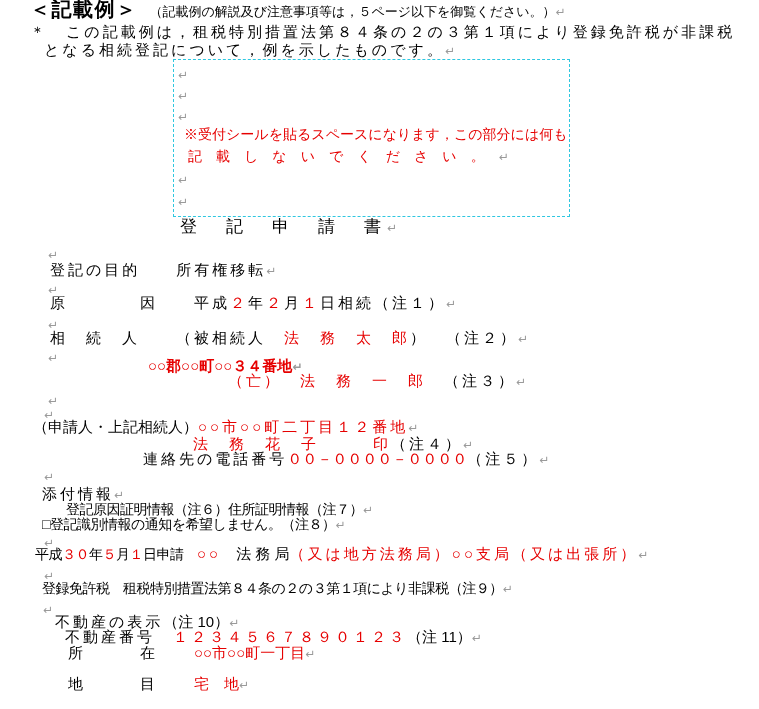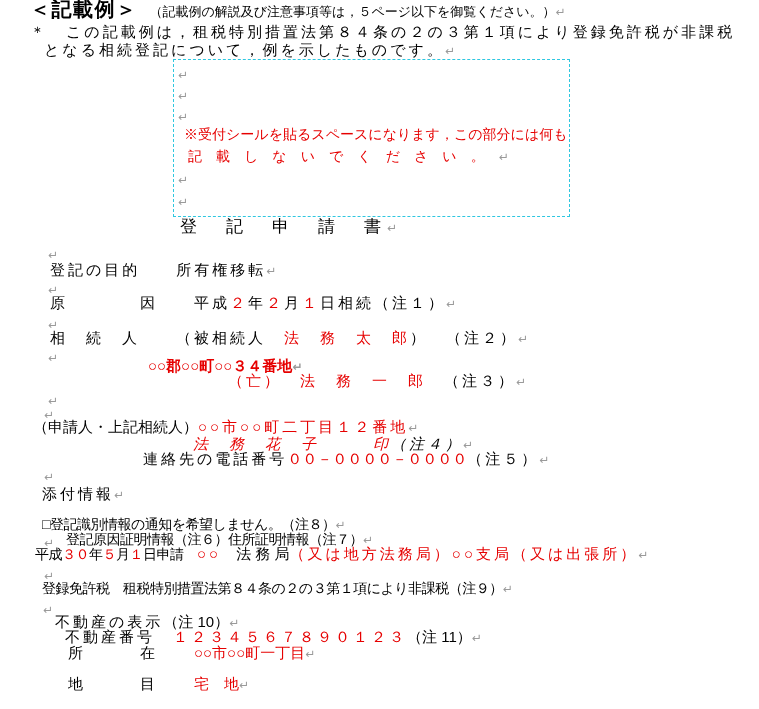--- a/index.html
+++ b/index.html
@@ -54,25 +54,25 @@
   <div class="ln" style="left:48px;top:281px;"><span class="sg c-g">↵</span></div>
   <div class="ln" style="left:50px;top:295px;"><span class="sg c-k">原　　　　因　　平成</span><span class="sg c-r">２</span><span class="sg c-k">年</span><span class="sg c-r">２</span><span class="sg c-k">月</span><span class="sg c-r">１</span><span class="sg c-k">日相続（注１）</span><span class="sg c-g">↵</span></div>
   <div class="ln" style="left:48px;top:316px;"><span class="sg c-g">↵</span></div>
   <div class="ln" style="left:50px;top:330px;"><span class="sg c-k">相　続　人　　（被相続人　</span><span class="sg c-r">法　務　太　郎</span><span class="sg c-k">）　（注２）</span><span class="sg c-g">↵</span></div>
   <div class="ln" style="left:48px;top:349px;"><span class="sg c-g">↵</span></div>
   <div class="ln" style="left:148px;top:358px;font-weight:bold;"><span class="sg c-r t">○○郡○○町○○３４番地</span><span class="sg c-g">↵</span></div>
   <div class="ln" style="left:200px;top:373px;margin-left:28px;"><span class="sg c-r">（亡）　法　務　一　郎</span><span class="sg c-k">　（注３）</span><span class="sg c-g">↵</span></div>
   <div class="ln" style="left:48px;top:392px;"><span class="sg c-g">↵</span></div>
   <div class="ln" style="left:44px;top:406px;"><span class="sg c-g">↵</span></div>
   <div class="ln" style="left:33px;top:419px;"><span class="sg c-k t">（申請人・上記相続人）</span><span class="sg c-r">○○市○○町二丁目１２番地</span><span class="sg c-g">↵</span></div>
-  <div class="ln" style="left:193px;top:436px;font-style:italic;"><span class="sg c-r">法　務　花　子　　　印</span><span class="sg c-k">（注４）</span><span class="sg c-g">↵</span></div>
+  <div class="ln" style="left:193px;top:436px;"><span class="sg c-r">法　務　花　子　　　印</span><span class="sg c-k">（注４）</span><span class="sg c-g">↵</span></div>
   <div class="ln" style="left:143px;top:451px;"><span class="sg c-k">連絡先の電話番号</span><span class="sg c-r t">００－００００－００００</span><span class="sg c-k">（注５）</span><span class="sg c-g">↵</span></div>
   <div class="ln" style="left:44px;top:468px;"><span class="sg c-g">↵</span></div>
   <div class="ln" style="left:42px;top:486px;"><span class="sg c-k">添付情報</span><span class="sg c-g">↵</span></div>
-  <div class="ln" style="left:66px;top:501px;margin-top:30px;"><span class="sg c-k t2">登記原因証明情報（注６）住所証明情報（注７）</span><span class="sg c-g">↵</span></div>
+  <div class="ln" style="left:66px;top:501px;"><span class="sg c-k t2">登記原因証明情報（注６）住所証明情報（注７）</span><span class="sg c-g">↵</span></div>
   <div class="ln" style="left:42px;top:516px;"><span class="sg c-k t2">□登記識別情報の通知を希望しません。（注８）</span><span class="sg c-g">↵</span></div>
   <div class="ln" style="left:44px;top:534px;"><span class="sg c-g">↵</span></div>
   <div class="ln" style="left:35px;top:546px;"><span class="sg c-k t2">平成</span><span class="sg c-r t2">３０</span><span class="sg c-k t2">年</span><span class="sg c-r t2">５</span><span class="sg c-k t2">月</span><span class="sg c-r t2">１</span><span class="sg c-k t2">日申請　</span><span class="sg c-r">○○</span><span class="sg c-k t">　法 務 局</span><span class="sg c-r">（又は地方法務局）○○支局（又は出張所）</span><span class="sg c-g">↵</span></div>
   <div class="ln" style="left:44px;top:567px;"><span class="sg c-g">↵</span></div>
   <div class="ln" style="left:42px;top:580px;"><span class="sg c-k t2">登録免許税　租税特別措置法第８４条の２の３第１項により非課税（注９）</span><span class="sg c-g">↵</span></div>
   <div class="ln" style="left:43px;top:601px;"><span class="sg c-g">↵</span></div>
   <div class="ln" style="left:55px;top:614px;"><span class="sg c-k">不動産の表示</span><span class="sg c-k t">（注 10）</span><span class="sg c-g">↵</span></div>
   <div class="ln" style="left:65px;top:629px;"><span class="sg c-k">不動産番号　</span><span class="sg c-r">１２３４５６７８９０１２３</span><span class="sg c-k t">（注 11）</span><span class="sg c-g">↵</span></div>
   <div class="ln" style="left:68px;top:645px;"><span class="sg c-k">所　　　在　　</span><span class="sg c-r t">○○市○○町一丁目</span><span class="sg c-g">↵</span></div>
   <div class="ln" style="left:68px;top:676px;"><span class="sg c-k">地　　　目　　</span><span class="sg c-r t">宅　地</span><span class="sg c-g">↵</span></div>

